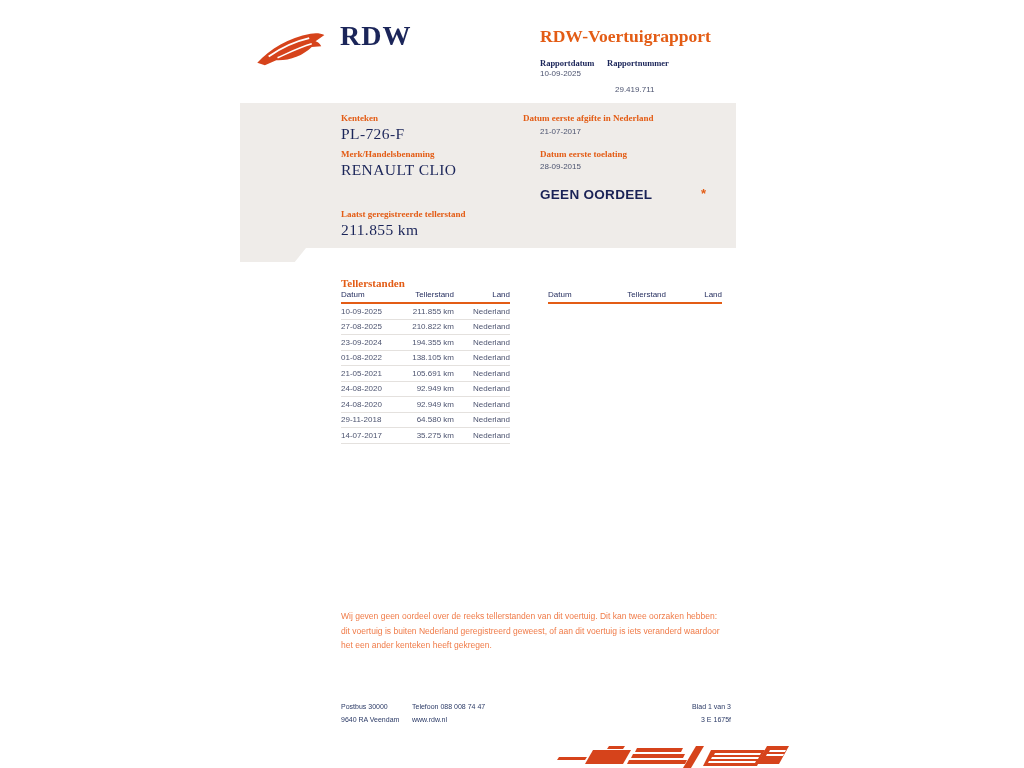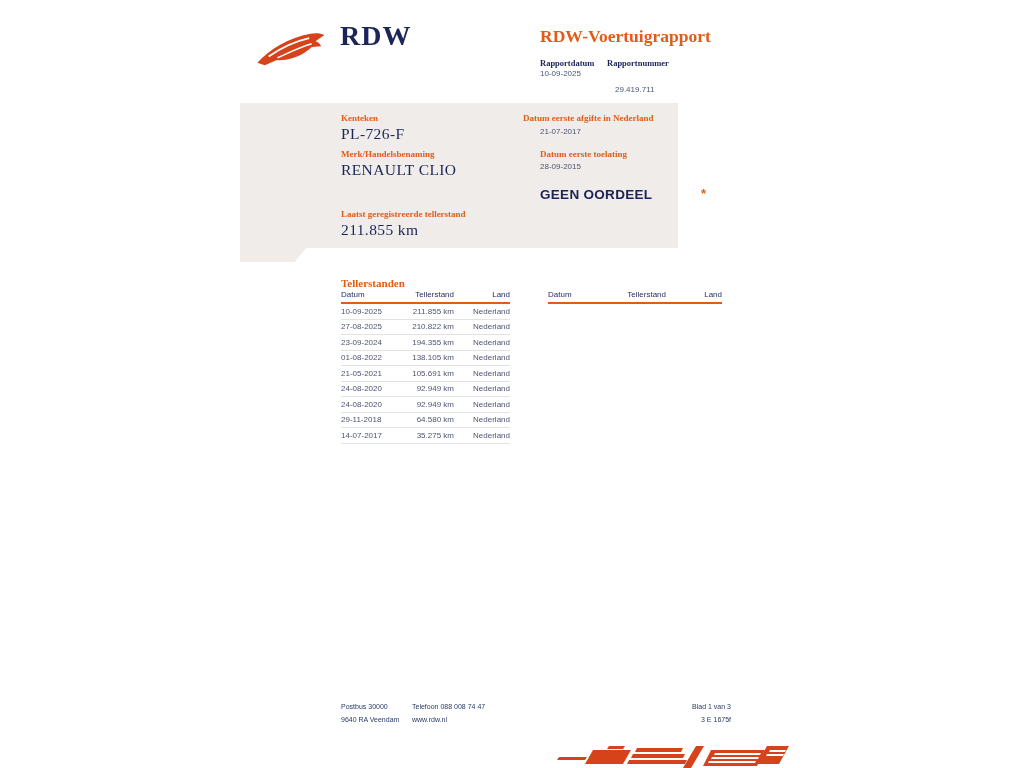--- a/index.html
+++ b/index.html
@@ -23,21 +23,21 @@
   .meta-label{
     font-family:"Liberation Serif", serif;font-weight:bold;font-size:8.5px;color:#1B2559;
   }
   .meta-value{font-size:8px;color:#4D5470;}
   #report-date-label{left:540px;top:58px;}
   #report-number-label{left:607px;top:58px;}
   #report-date-value{left:540px;top:69px;}
   #report-number-value{left:607px;top:85px;margin-left:8px;}
 
   
-  #summary-panel{left:240px;top:103px;width:438px;height:145px;background:#EFECE9;}
+  #summary-panel{left:240px;top:103px;width:496px;height:145px;background:#EFECE9;}
   #summary-panel-tab{
     left:240px;top:248px;width:66px;height:14px;background:#EFECE9;
     clip-path:polygon(0 0,100% 0,83% 100%,0 100%);
   }
   .f-label{
     position:absolute;font-family:"Liberation Serif", serif;font-weight:bold;
     font-size:9px;color:#E35C15;
   }
   .f-big{
     position:absolute;font-family:"Liberation Serif", serif;
@@ -194,20 +194,21 @@
 
 <div class="abs odo-table" id="odo-table-2">
   <div class="thead">
     <span>Datum</span>
     <span>Tellerstand</span>
     <span>Land</span>
   </div>
 </div>
 
 <div class="abs" id="footnote">
+  <div id="footnote-body">Wij geven geen oordeel over de reeks tellerstanden van dit voertuig. Dit kan twee oorzaken hebben: dit voertuig is buiten Nederland geregistreerd geweest, of aan dit voertuig is iets veranderd waardoor het een ander kenteken heeft gekregen.</div>
 </div>
 
 <div class="footer-col" id="footer-col-address">
   <div>Postbus 30000</div>
   <div>9640 RA Veendam</div>
 </div>
 <div class="footer-col" id="footer-col-contact">
   <div>Telefoon 088 008 74 47</div>
   <div>www.rdw.nl</div>
 </div>

